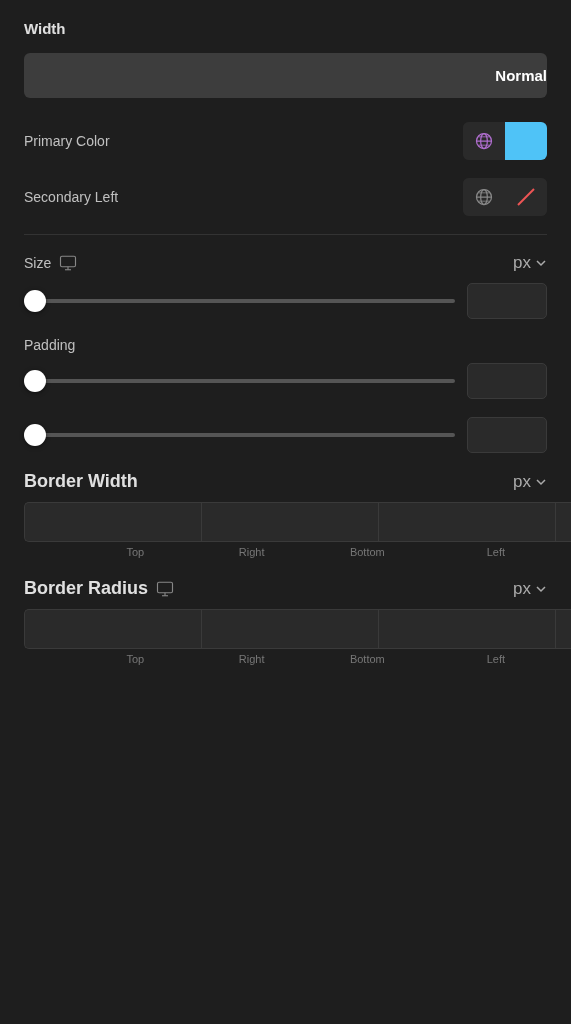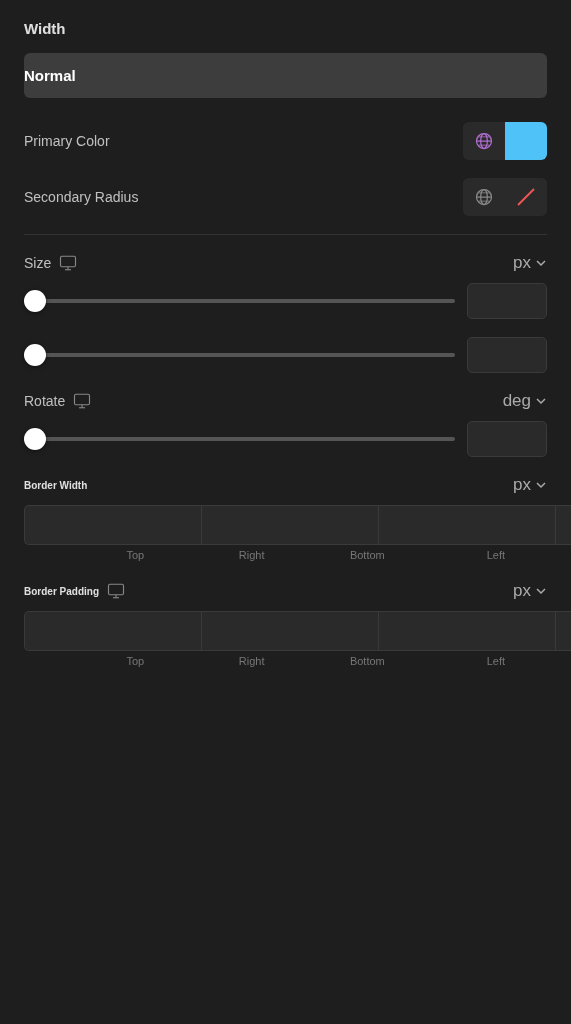--- a/index.html
+++ b/index.html
@@ -26,21 +26,21 @@
       display: flex;
       background: #2a2a2a;
       border-radius: 6px;
       overflow: hidden;
       margin-bottom: 24px;
     }
 
     .tab-btn {
       flex: 1;
       padding: 14px 0;
-      text-align: left;
+      text-align: right;
       font-size: 15px;
       font-weight: 500;
       cursor: pointer;
       border: none;
       outline: none;
       color: #b0b0b0;
       background: transparent;
     }
 
     .tab-btn.active {
@@ -183,21 +183,21 @@
     }
 
     .border-header {
       display: flex;
       align-items: center;
       justify-content: space-between;
       margin-bottom: 10px;
     }
 
     .border-title {
-      font-size: 10px;
+      font-size: 18px;
       font-weight: 600;
       color: #e0e0e0;
       display: flex;
       align-items: center;
       gap: 8px;
     }
 
     .border-inputs-row {
       display: flex;
       align-items: center;
@@ -272,21 +272,21 @@
         <line x1="3" y1="12" x2="21" y2="12" stroke="#b06ecf" stroke-width="1.5"></line>
         <line x1="5" y1="7" x2="19" y2="7" stroke="#b06ecf" stroke-width="1"></line>
         <line x1="5" y1="17" x2="19" y2="17" stroke="#b06ecf" stroke-width="1"></line>
       </svg>
     </div>
     <div class="color-swatch" style="background:#4fc3f7;"></div>
   </div>
 </div>
 
 <div class="color-row">
-  <span class="color-label">Secondary Radius</span>
+  <span class="color-label">Secondary Left</span>
   <div class="color-controls">
     <div class="color-globe-btn">
       <svg class="globe-svg" viewBox="0 0 24 24" fill="none">
         <circle cx="12" cy="12" r="9" stroke="#888" stroke-width="1.5"></circle>
         <ellipse cx="12" cy="12" rx="4" ry="9" stroke="#888" stroke-width="1.5"></ellipse>
         <line x1="3" y1="12" x2="21" y2="12" stroke="#888" stroke-width="1.5"></line>
         <line x1="5" y1="7" x2="19" y2="7" stroke="#888" stroke-width="1"></line>
         <line x1="5" y1="17" x2="19" y2="17" stroke="#888" stroke-width="1"></line>
       </svg>
     </div>
@@ -322,47 +322,34 @@
   </div>
   <div class="slider-row">
     <div class="slider-wrapper">
       <input type="range" min="0" max="100" value="0" style="">
     </div>
     <input type="text" class="value-input" value="" style="">
   </div>
 </div>
 
 <div class="prop-row">
+  <div class="prop-header">
+    <div class="prop-header-left">
+      <span class="prop-title">Padding</span>
+    </div>
+  </div>
   <div class="slider-row">
     <div class="slider-wrapper">
       <input type="range" min="0" max="100" value="0" style="">
     </div>
     <input type="text" class="value-input" value="" style="">
   </div>
 </div>
 
 <div class="prop-row">
-  <div class="prop-header">
-    <div class="prop-header-left">
-      <span class="prop-title">Rotate</span>
-      <span class="monitor-icon">
-        <svg class="monitor-svg" viewBox="0 0 24 24" fill="none" stroke="#888" stroke-width="1.5">
-          <rect x="2" y="3" width="20" height="14" rx="2"></rect>
-          <line x1="8" y1="21" x2="16" y2="21"></line>
-          <line x1="12" y1="17" x2="12" y2="21"></line>
-        </svg>
-      </span>
-    </div>
-    <div class="unit-select">
-      <span>deg</span>
-      <svg class="chevron-svg" viewBox="0 0 12 12" fill="none" stroke="#aaa" stroke-width="1.5">
-        <polyline points="2,4 6,8 10,4"></polyline>
-      </svg>
-    </div>
-  </div>
   <div class="slider-row">
     <div class="slider-wrapper">
       <input type="range" min="0" max="360" value="0" style="">
     </div>
     <input type="text" class="value-input" value="" style="">
   </div>
 </div>
 
 <div class="border-section">
   <div class="border-header">
@@ -386,21 +373,21 @@
     <span class="border-label">Right</span>
     <span class="border-label">Bottom</span>
     <span class="border-label">Left</span>
     <span class="border-label-link"></span>
   </div>
 </div>
 
 <div class="border-section">
   <div class="border-header">
     <div class="border-title">
-      <span>Border Padding</span>
+      <span>Border Radius</span>
       <svg class="monitor-svg" viewBox="0 0 24 24" fill="none" stroke="#888" stroke-width="1.5">
         <rect x="2" y="3" width="20" height="14" rx="2"></rect>
         <line x1="8" y1="21" x2="16" y2="21"></line>
         <line x1="12" y1="17" x2="12" y2="21"></line>
       </svg>
     </div>
     <div class="unit-select">
       <span>px</span>
       <svg class="chevron-svg" viewBox="0 0 12 12" fill="none" stroke="#aaa" stroke-width="1.5">
         <polyline points="2,4 6,8 10,4"></polyline>

